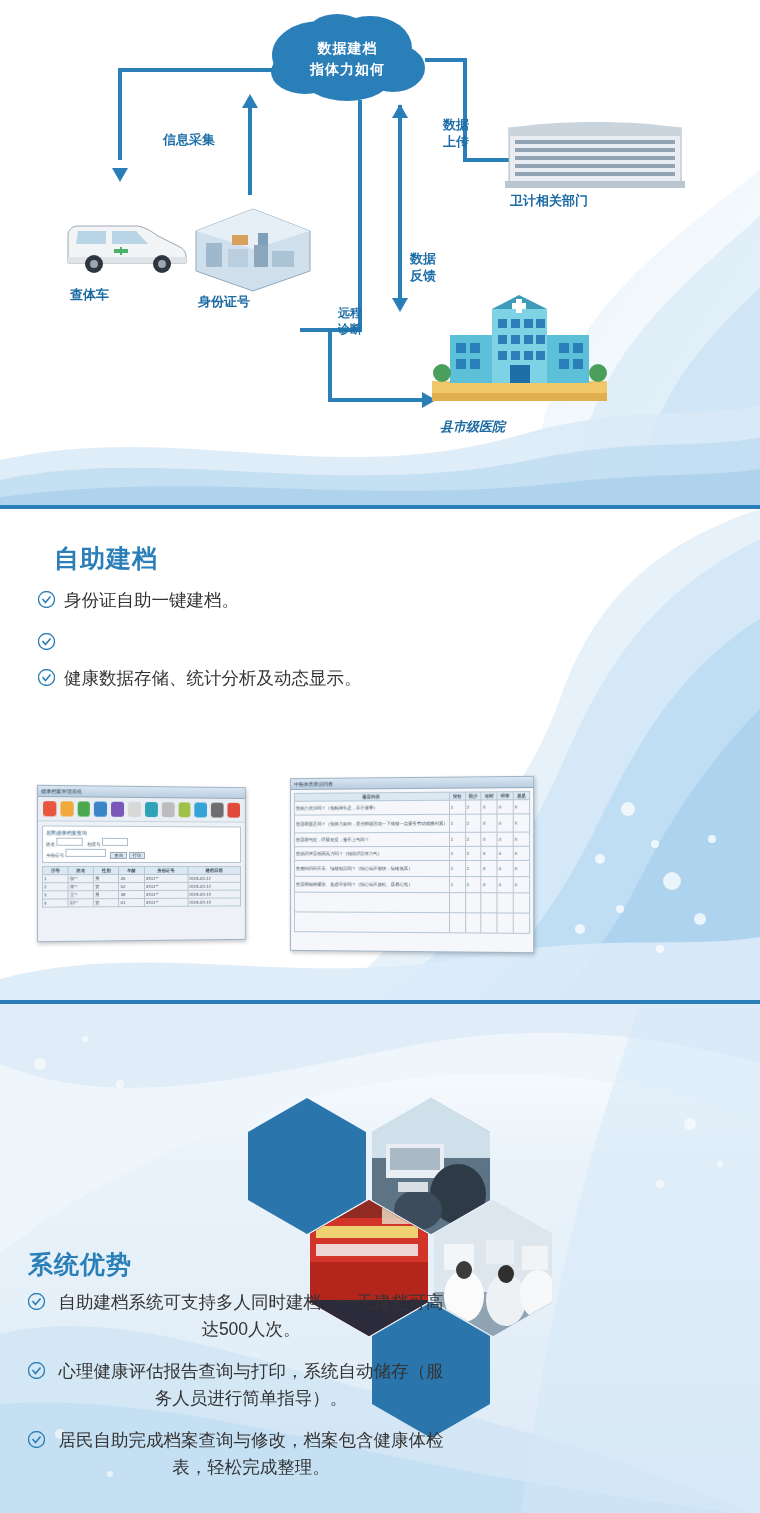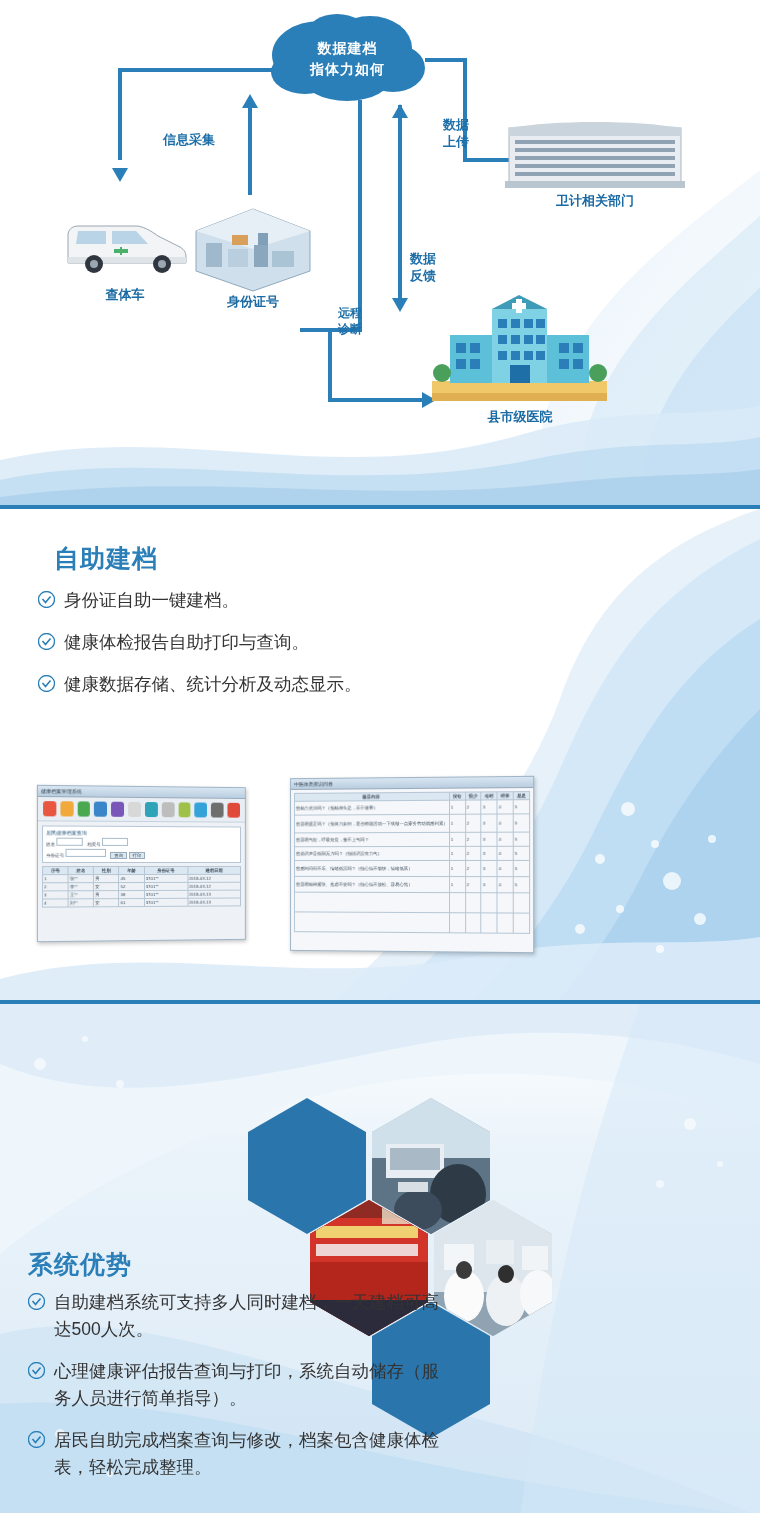--- a/index.html
+++ b/index.html
@@ -64,27 +64,27 @@
   #lbl-info { left: 163px; top: 131px; }
   #lbl-upload { left: 443px; top: 116px; }
   #lbl-feedback { left: 410px; top: 250px; }
   #lbl-remote { left: 338px; top: 305px; font-size: 12px; line-height: 16px;}
 
   .nodecap {
     position: absolute;
     color: #1a6aa3;
     font-size: 13px;
     font-weight: bold;
-    text-align: center;
+    text-align: left;
     z-index: 5;
   }
   #cap-car { left: 70px; top: 286px; width: 110px; }
   #cap-hut { left: 198px; top: 293px; width: 110px; }
   #cap-gov { left: 510px; top: 192px; width: 170px; }
-  #cap-hosp { left: 440px; top: 408px; width: 160px; }
+  #cap-hosp { left: 440px; top: 418px; width: 160px; font-style: italic; }
 
   .feature-list {
     position: absolute;
     left: 38px; top: 315px;
     color: #2c2c2c;
     font-size: 14.5px;
     line-height: 23.5px;
     z-index: 6;
   }
   .feature-list div { white-space: nowrap; }
@@ -124,20 +124,21 @@
   }
   .bullet .chk {
     flex: 0 0 auto;
     width: 17px; height: 17px;
     margin-top: 4px; margin-right: 9px;
   }
   .bullet .btext {
     color: #333333;
     font-size: 17.5px;
     line-height: 27px;
+    text-align: center;
   }
 
   
   .shotA {
     position: absolute;
     left: 38px; top: 277px;
     width: 210px; height: 155px;
     background: #eef2f6;
     border: 1px solid #9fb4c6;
     box-shadow: 1px 2px 4px rgba(0,0,0,.22);
@@ -401,21 +402,20 @@
         <circle cx="8.5" cy="8.5" r="8" fill="none" stroke="#2a7fb8" stroke-width="1.3"></circle>
         <path d="M4.5,8 L7.5,11.5 L12.5,5.5" fill="none" stroke="#2a7fb8" stroke-width="1.6"></path>
       </svg>
       <div class="btext">身份证自助一键建档。</div>
     </div>
     <div class="bullet">
       <svg class="chk" viewBox="0 0 17 17">
         <circle cx="8.5" cy="8.5" r="8" fill="none" stroke="#2a7fb8" stroke-width="1.3"></circle>
         <path d="M4.5,8 L7.5,11.5 L12.5,5.5" fill="none" stroke="#2a7fb8" stroke-width="1.6"></path>
       </svg>
-      <div class="btext">健康体检报告自助打印与查询。</div>
     </div>
     <div class="bullet">
       <svg class="chk" viewBox="0 0 17 17">
         <circle cx="8.5" cy="8.5" r="8" fill="none" stroke="#2a7fb8" stroke-width="1.3"></circle>
         <path d="M4.5,8 L7.5,11.5 L12.5,5.5" fill="none" stroke="#2a7fb8" stroke-width="1.6"></path>
       </svg>
       <div class="btext">健康数据存储、统计分析及动态显示。</div>
     </div>
   </div>
 

